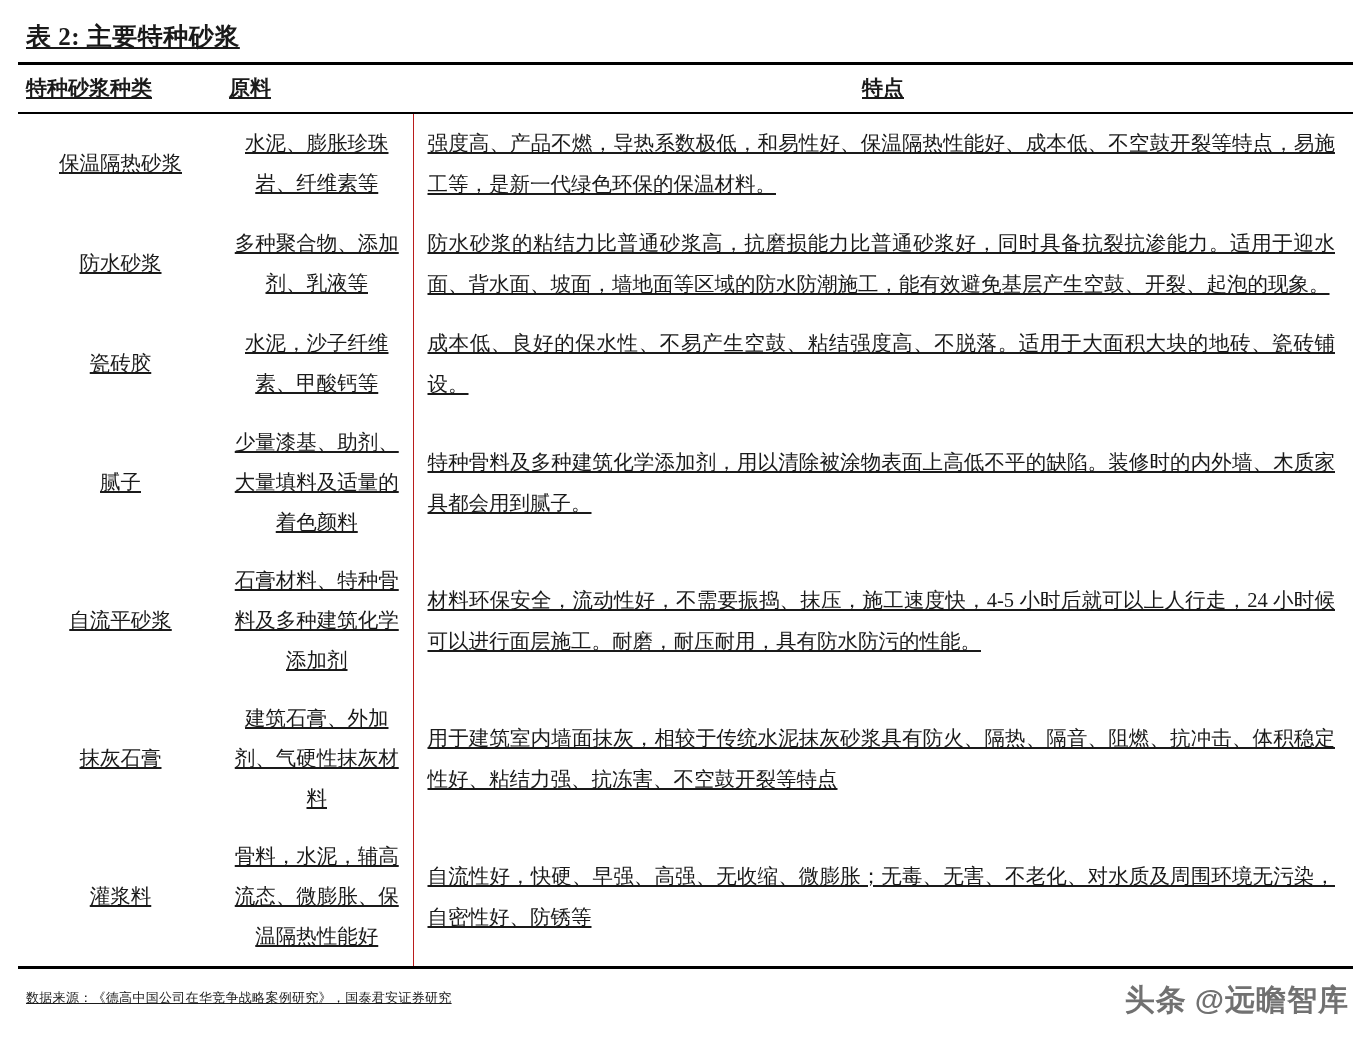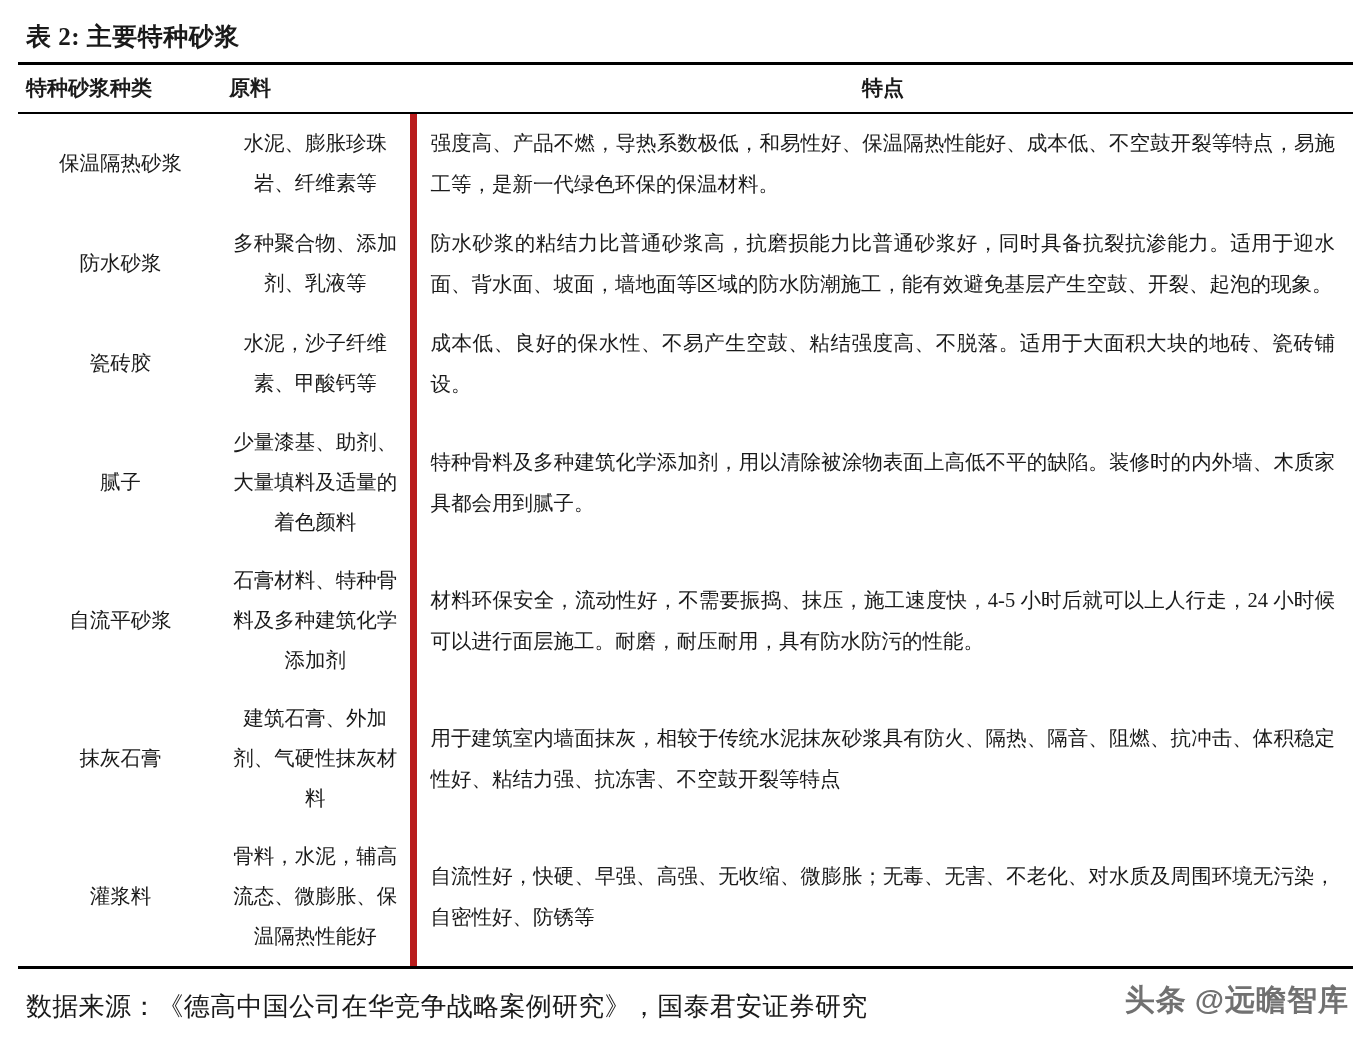--- a/index.html
+++ b/index.html
@@ -15,20 +15,21 @@
     color: #1a1a1a;
     position: relative;
     overflow: hidden;
   }
   .page {
     position: relative;
     width: 1371px;
     height: 1039px;
     box-sizing: border-box;
     padding: 0 18px;
+    text-decoration: underline;
   }
 
   
   .table-title {
     font-size: 25px;
     font-weight: bold;
     letter-spacing: 0.5px;
     padding: 22px 0 10px 8px;
     line-height: 1.2;
     white-space: nowrap;
@@ -82,37 +83,37 @@
   tbody td.cell-type {
     text-align: center;
     white-space: nowrap;
     padding-left: 4px;
     padding-right: 4px;
   }
   tbody td.cell-mat {
     text-align: center;
     padding-left: 10px;
     padding-right: 12px;
-    border-right: 7px solid #b91c1c;
+    border-right: 1px solid #b91c1c;
   }
   tbody td.cell-feat {
     text-align: justify;
     text-align-last: left;
     padding-left: 14px;
     padding-right: 18px;
     line-height: 2.0;
   }
 
   
   .footer-wrap {
     position: relative;
     padding-top: 10px;
   }
   .source-note {
-    font-size: 26px;
+    font-size: 13px;
     padding: 10px 0 0 8px;
     white-space: nowrap;
     letter-spacing: 0.3px;
   }
 
   
   .watermark {
     position: absolute;
     right: 22px;
     bottom: 18px;

